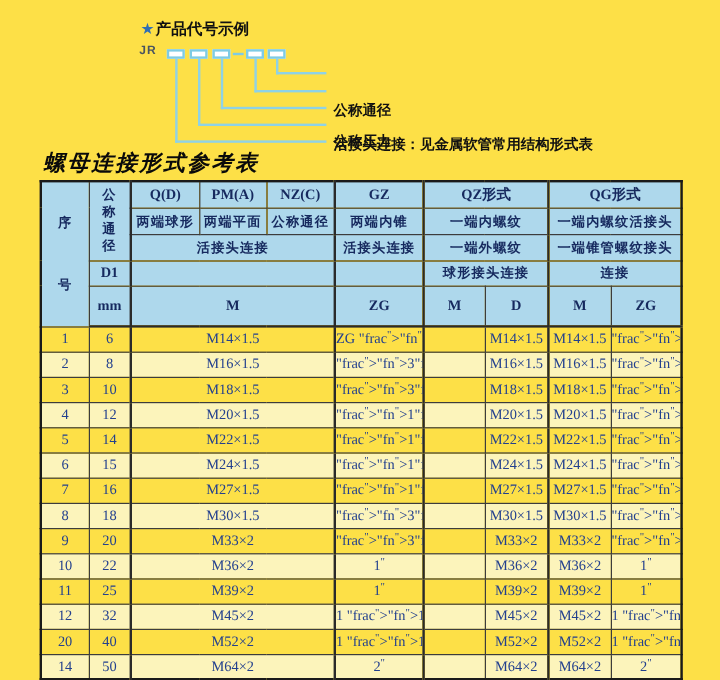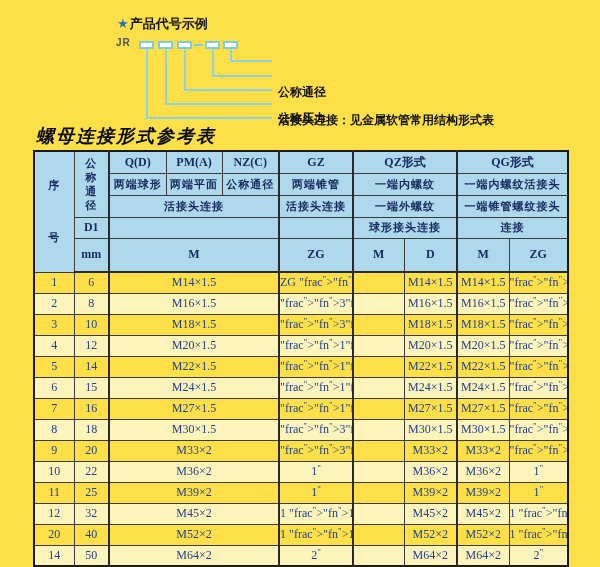--- a/index.html
+++ b/index.html
@@ -107,21 +107,21 @@
         <th>PM(A)</th>
         <th class="b2r">NZ(C)</th>
         <th class="b2r">GZ</th>
         <th colspan="2" class="b2r">QZ形式</th>
         <th colspan="2">QG形式</th>
       </tr>
       <tr class="hr2">
         <th class="cn">两端球形</th>
         <th class="cn">两端平面</th>
         <th class="cn b2r">公称通径</th>
-        <th class="cn b2r">两端锥管</th>
+        <th class="cn b2r">两端内锥</th>
         <th colspan="2" class="cn b2r">一端内螺纹</th>
         <th colspan="2" class="cn">一端内螺纹活接头</th>
       </tr>
       <tr class="hr3">
         <th colspan="3" class="cn b2r">活接头连接</th>
         <th class="cn b2r">活接头连接</th>
         <th colspan="2" class="cn b2r">一端外螺纹</th>
         <th colspan="2" class="cn">一端锥管螺纹接头</th>
       </tr>
       <tr class="hr4">

